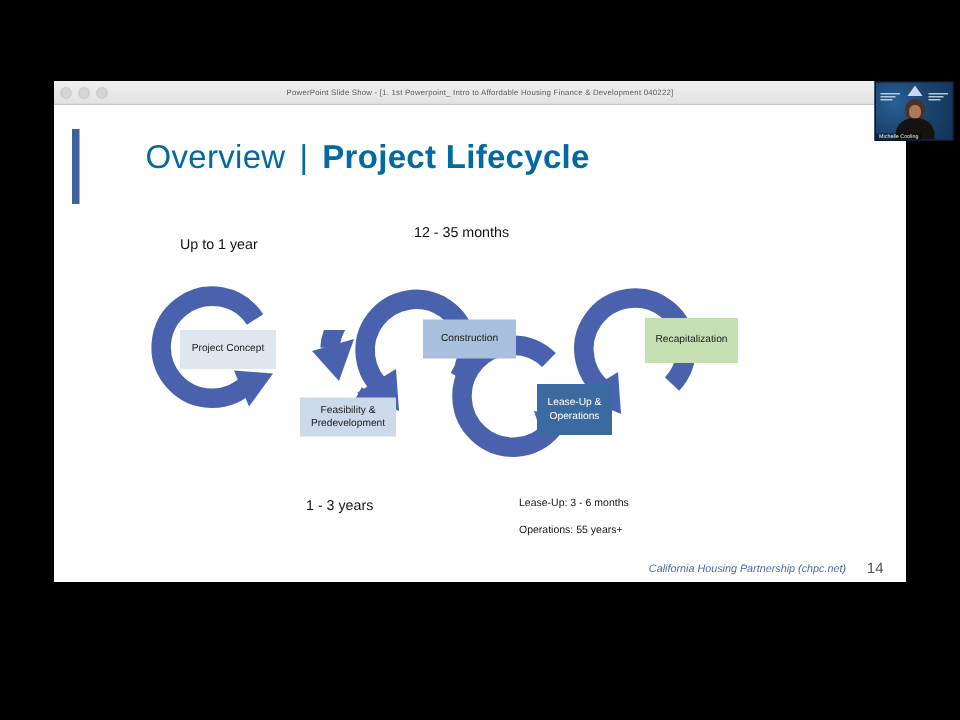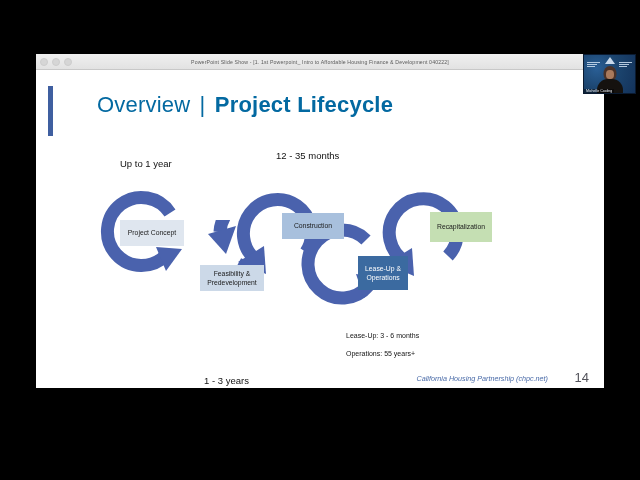--- a/index.html
+++ b/index.html
@@ -129,31 +129,31 @@
   .footnote {
     position: absolute;
     font-size: 7px;
     color: #141414;
     white-space: nowrap;
   }
 
   
   #footer-source {
     position: absolute;
-    right: 56px; bottom: 6px;
+    right: 40px; bottom: 6px;
     font-size: 7.2px;
     font-style: italic;
     color: #4a6ba8;
     white-space: nowrap;
     padding-left: 32px;
   }
   #footer-page {
     position: absolute;
     right: 15px; bottom: 4px;
-    font-size: 13px;
+    font-size: 10px;
     color: #52525a;
   }
 
   
   #webcam {
     position: absolute;
     left: 583px; top: 54px;
     width: 53px; height: 40px;
     background: #13315c;
     overflow: hidden;
@@ -285,21 +285,21 @@
 
         <div class="ring" style="left:340px; top:22px;">
           <svg viewBox="0 0 96 96">
             <path d="M30 80 A34 34 0 1 1 72 74" fill="none" stroke="#4a62ad" stroke-width="13" stroke-linecap="butt"></path>
             <polygon points="10,82 36,66 38,94" fill="#4a62ad"></polygon>
           </svg>
         </div>
 
         <div class="time-label" style="left:84px; top:-2px;">Up to 1 year</div>
         <div class="time-label" style="left:240px; top:-10px;">12 - 35 months</div>
-        <div class="time-label" style="left:168px; top:172px;margin-top:43px;">1 - 3 years</div>
+        <div class="time-label" style="left:168px; top:172px;">1 - 3 years</div>
 
         <div class="node concept" style="left:84px; top:60px; width:64px; height:26px;">Project Concept</div>
 
         <div class="node feasibility" style="left:164px; top:105px; width:64px; height:26px;">Feasibility &amp; Predevelopment</div>
 
         <div class="node construction" style="left:246px; top:53px; width:62px; height:26px;">Construction</div>
 
         <div class="node leaseup" style="left:322px; top:96px; width:50px; height:34px;">Lease-Up &amp; Operations</div>
 
         <div class="node recap" style="left:394px; top:52px; width:62px; height:30px;">Recapitalization</div>

